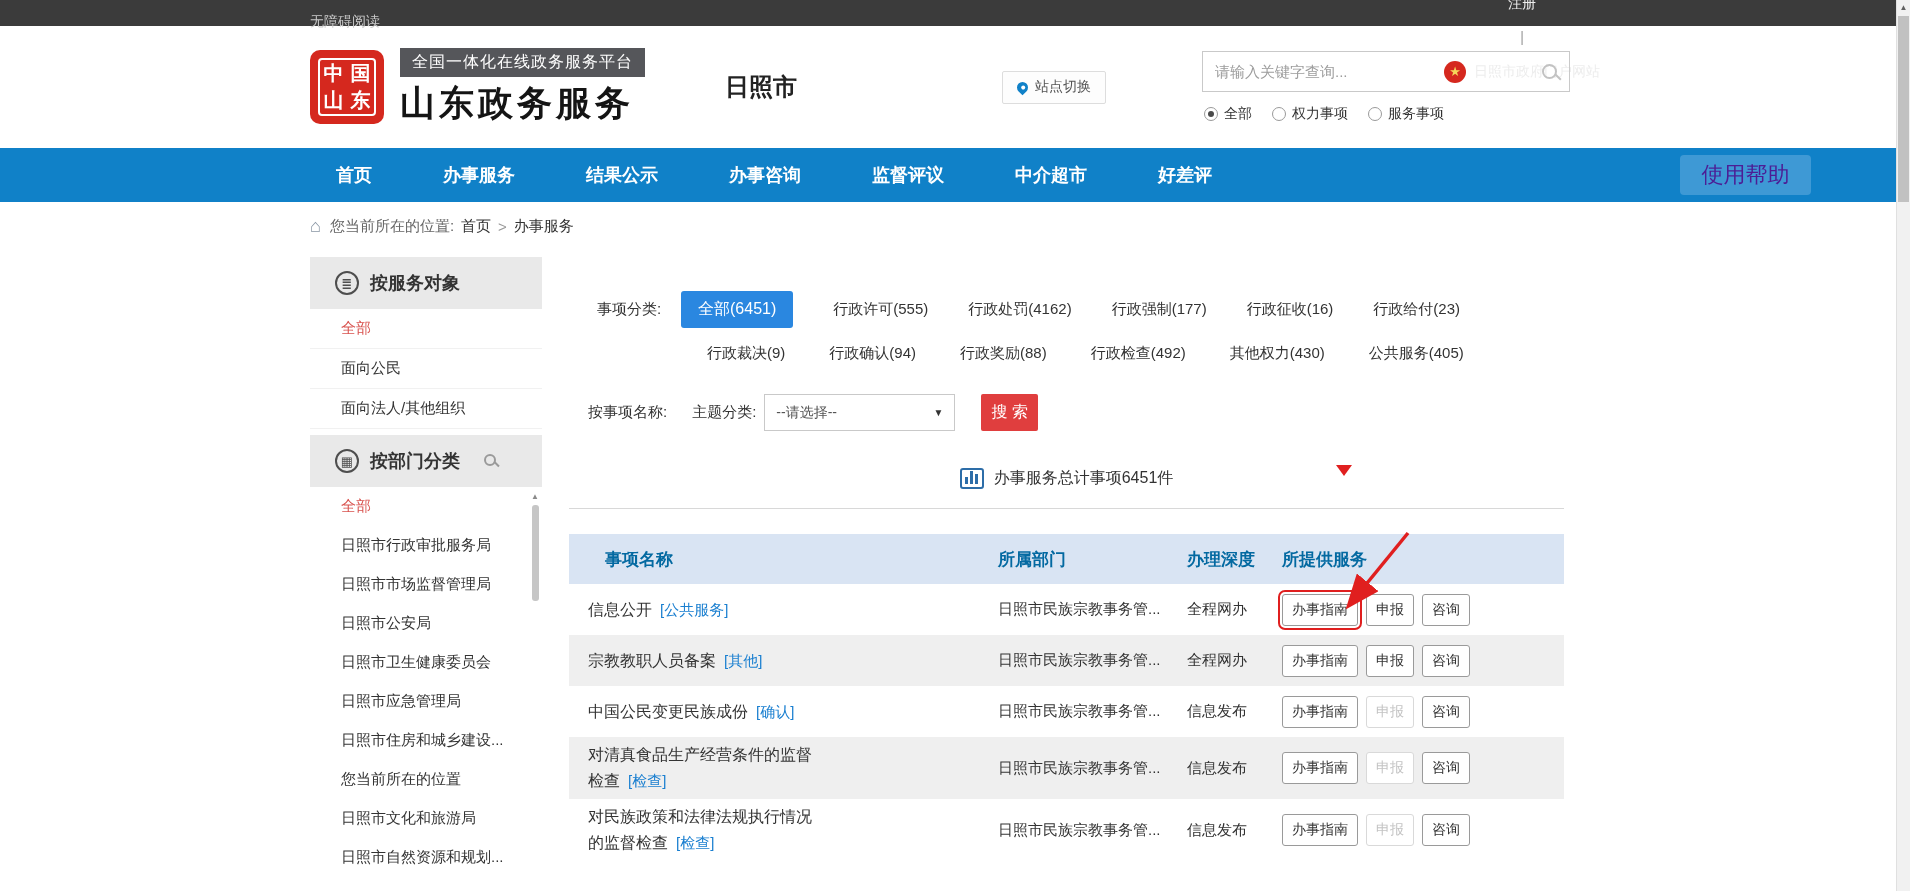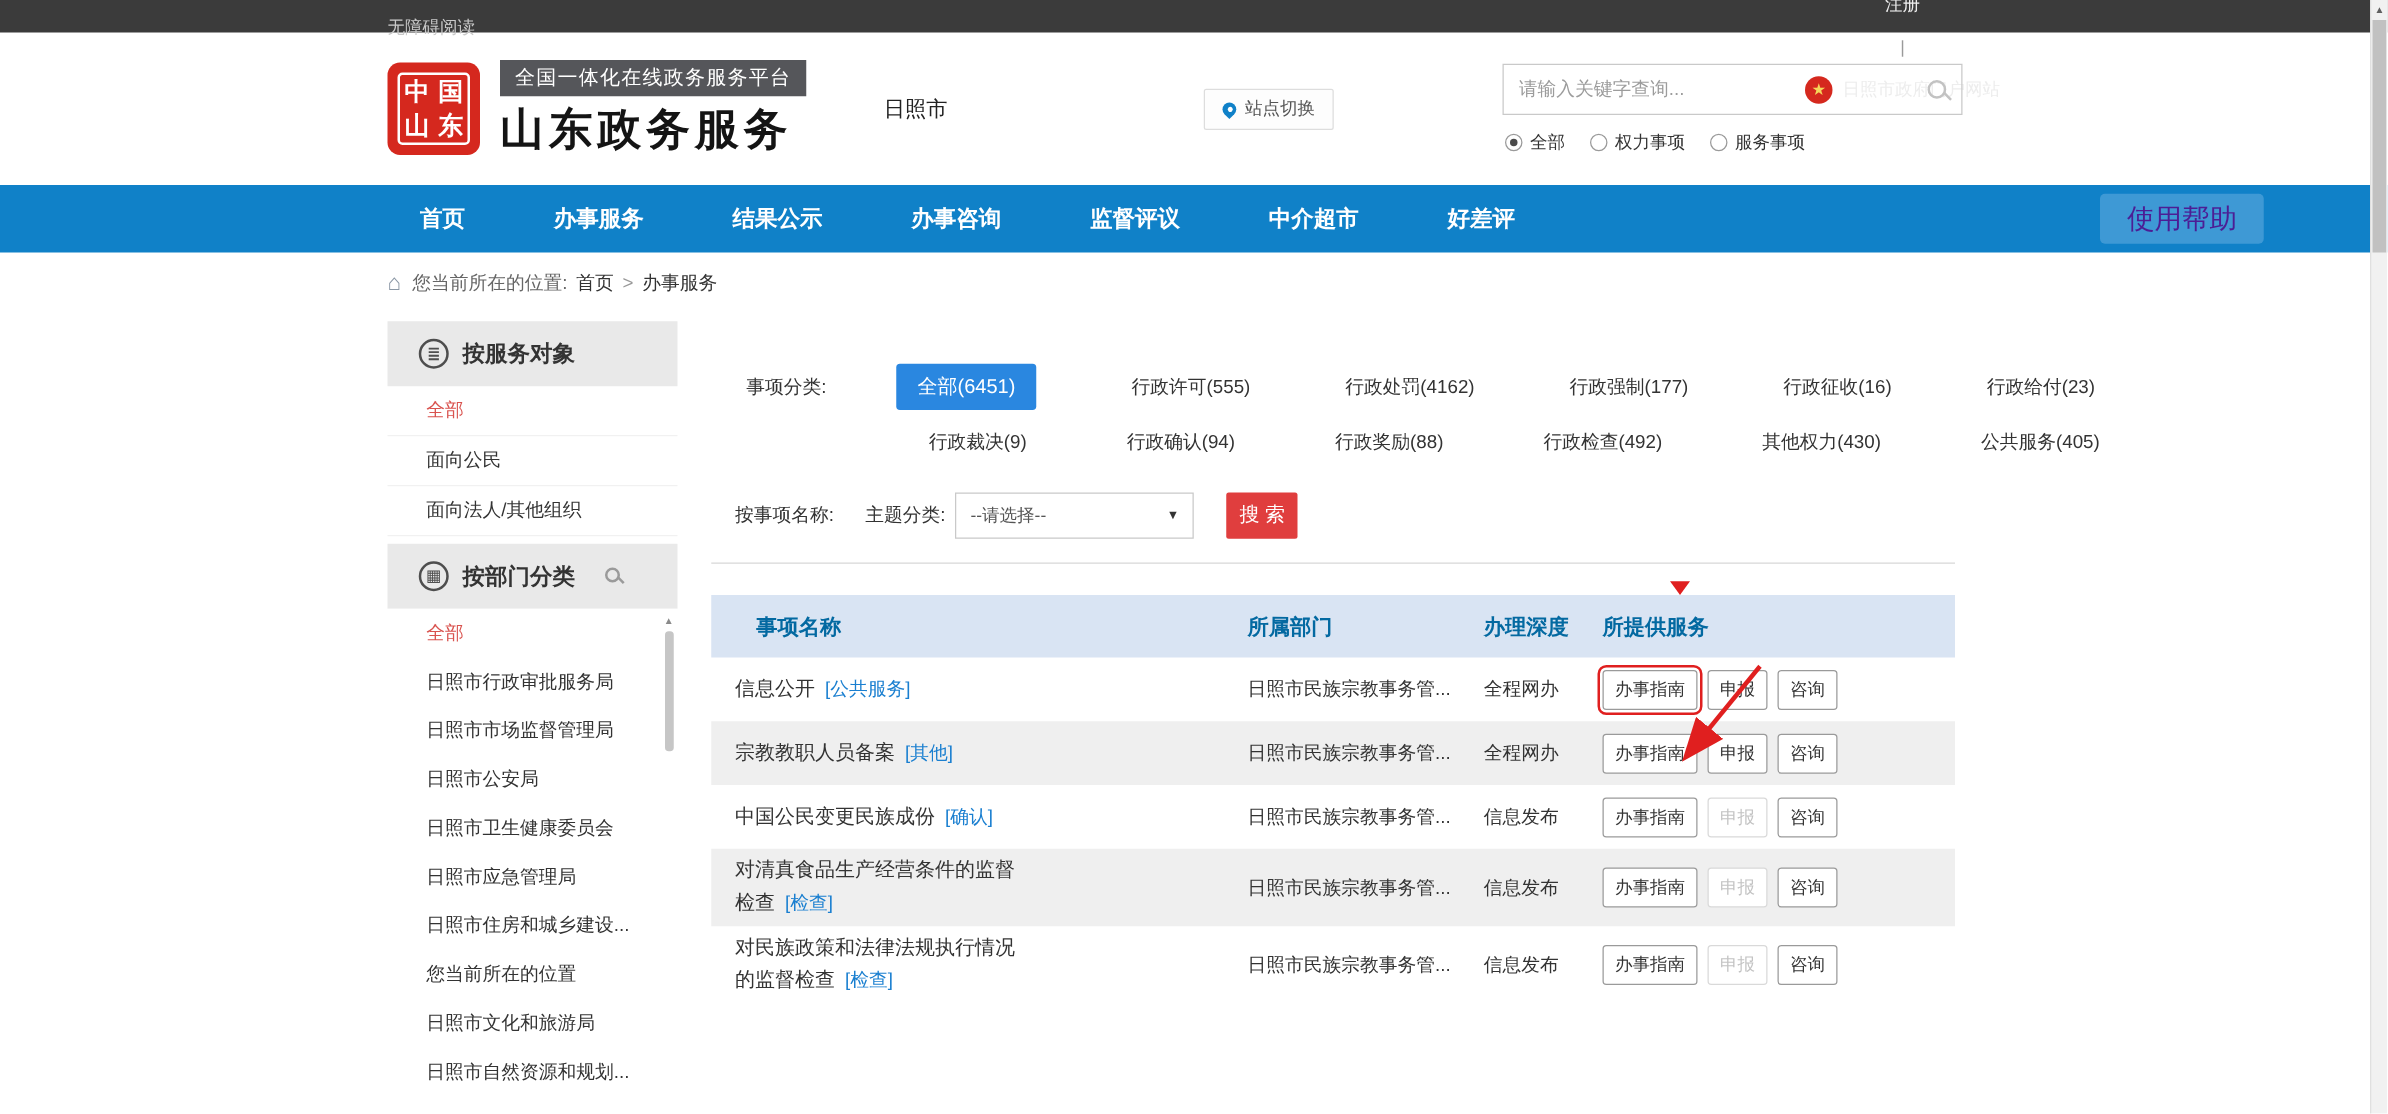--- a/index.html
+++ b/index.html
@@ -18,21 +18,21 @@
   .portal { display:flex; align-items:center; gap:8px; cursor:pointer; }
   .emblem { width:22px; height:22px; border-radius:50%; background:#d5281e; color:#f5d75a; font-size:13px; display:flex; align-items:center; justify-content:center; }
 
   
   .header-inner { display:flex; align-items:center; height:122px; }
   .seal { width:74px; height:74px; background:#d5281e; border-radius:10px; display:flex; align-items:center; justify-content:center; flex:none; }
   .seal-grid { width:58px; height:58px; border:2px solid #fff; border-radius:4px; display:grid; grid-template-columns:1fr 1fr; place-items:center; color:#fff; font-size:20px; font-weight:bold; }
   .logo-text { margin-left:16px; }
   .badge { display:inline-block; background:#55565a; color:#fff; font-size:16px; padding:4px 12px; letter-spacing:1px; }
   .site-name { font-size:35px; font-weight:bold; color:#141414; letter-spacing:4px; margin-top:3px; }
-  .city { margin-left:62px; font-size:17px; font-weight:normal; color:#222; }
+  .city { margin-left:80px; font-size:24px; font-weight:bold; color:#222; }
   .switch-btn { margin-left:205px; height:33px; border:1px solid #ddd; background:#fdfdfd; display:flex; align-items:center; gap:7px; padding:0 14px; font-size:14px; color:#555; cursor:pointer; border-radius:2px; }
   .pin { width:11px; height:11px; background:#1081c8; border-radius:50% 50% 50% 0; transform:rotate(-45deg); position:relative; flex:none; }
   .pin::after { content:""; position:absolute; left:3.5px; top:3.5px; width:4px; height:4px; border-radius:50%; background:#fff; }
   .search-area { margin-left:auto; width:398px; }
   .search-box { width:368px; height:41px; border:1px solid #c9c9c9; display:flex; align-items:center; padding:0 12px; }
   .search-input { flex:1; border:none; outline:none; font-size:15px; color:#333; background:transparent; }
   .search-input::placeholder { color:#9c9c9c; }
   .mag { position:relative; width:15px; height:15px; border:2px solid #c2c2c2; border-radius:50%; margin-left:8px; flex:none; cursor:pointer; }
   .mag::after { content:""; position:absolute; width:8px; height:2px; background:#c2c2c2; right:-7px; bottom:-1px; transform:rotate(45deg); }
   .scope-row { display:flex; align-items:center; gap:20px; margin-top:13px; padding-left:2px; }
@@ -72,21 +72,21 @@
   .inner-sb-up { font-size:8px; color:#8a8a8a; line-height:8px; }
   .inner-thumb { width:7px; height:96px; background:#c6c6c6; border-radius:3px; margin:4px auto 0; cursor:pointer; }
 
   
   .panel { flex:1; padding-left:27px; padding-right:36px; min-width:0; }
 
   .cats { display:flex; margin-top:34px; }
   .cat-label { width:84px; margin-left:28px; margin-top:9px; font-size:15px; color:#333; flex:none; }
   .chip-rows { flex:1; }
   .chips-r1 { display:flex; align-items:center; gap:40px; }
-  .chip { font-size:15px; color:#333; cursor:pointer; white-space:nowrap;margin-left:36px; }
+  .chip { font-size:15px; color:#333; cursor:pointer; white-space:nowrap; }
   .chip.selected { background:#2a87e0; color:#fff; font-size:16px; padding:8px 17px; border-radius:3px; }
   .chips-r2 { display:flex; align-items:center; gap:44px; margin-left:26px; margin-top:16px; }
 
   .search-row { display:flex; align-items:center; margin-top:31px; margin-left:19px; }
   .f-label { font-size:15px; color:#333; white-space:nowrap; }
   .name-input { width:430px; height:37px; border:1px solid #c9c9c9; margin-left:8px; padding:0 11px; font-size:14px; color:#333; outline:none; }
   .name-input::placeholder { color:#ababab; }
   .topic-label { margin-left:25px; }
   .topic-select { width:191px; height:37px; border:1px solid #c9c9c9; margin-left:8px; display:flex; align-items:center; justify-content:space-between; padding:0 11px; font-size:14px; color:#555; cursor:pointer; }
   .caret { font-size:10px; color:#333; }
@@ -276,20 +276,28 @@
       <div class="search-row">
         <span class="f-label">按事项名称:</span>
         <span class="f-label topic-label">主题分类:</span>
         <div class="topic-select">
           <span>--请选择--</span>
           <span class="caret">▼</span>
         </div>
         <div class="search-btn">搜 索</div>
       </div>
 
+      <div class="summary">
+        <span class="chart-ic">
+            <i style="height:7px"></i>
+            <i style="height:13px"></i>
+            <i style="height:10px"></i>
+          </span>
+        <span class="summary-text">办事服务总计事项6451件</span>
+      </div>
 
       <div class="divider"></div>
 
       <div class="table">
         <div class="t-header">
           <div class="col-name hcell">事项名称</div>
           <div class="col-dept hcell">所属部门</div>
           <div class="col-depth hcell">办理深度</div>
           <div class="col-svc hcell">所提供服务</div>
         </div>

